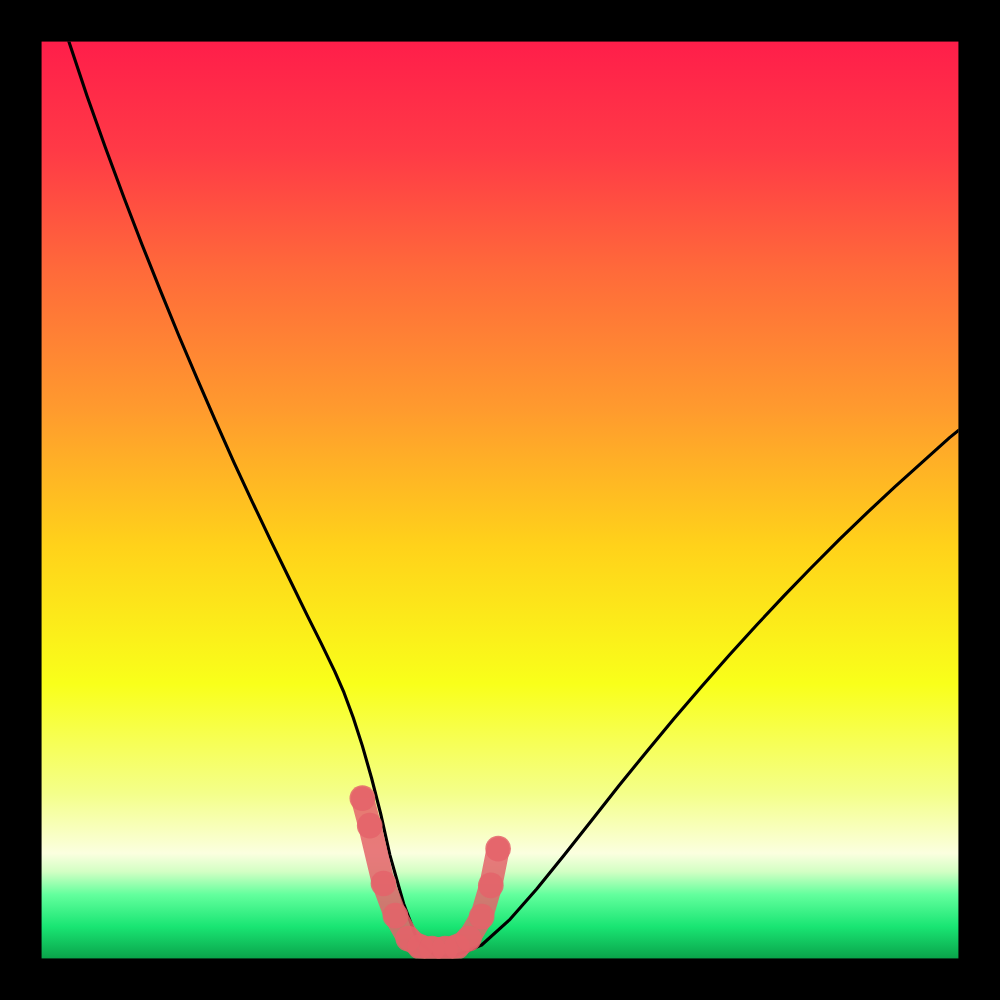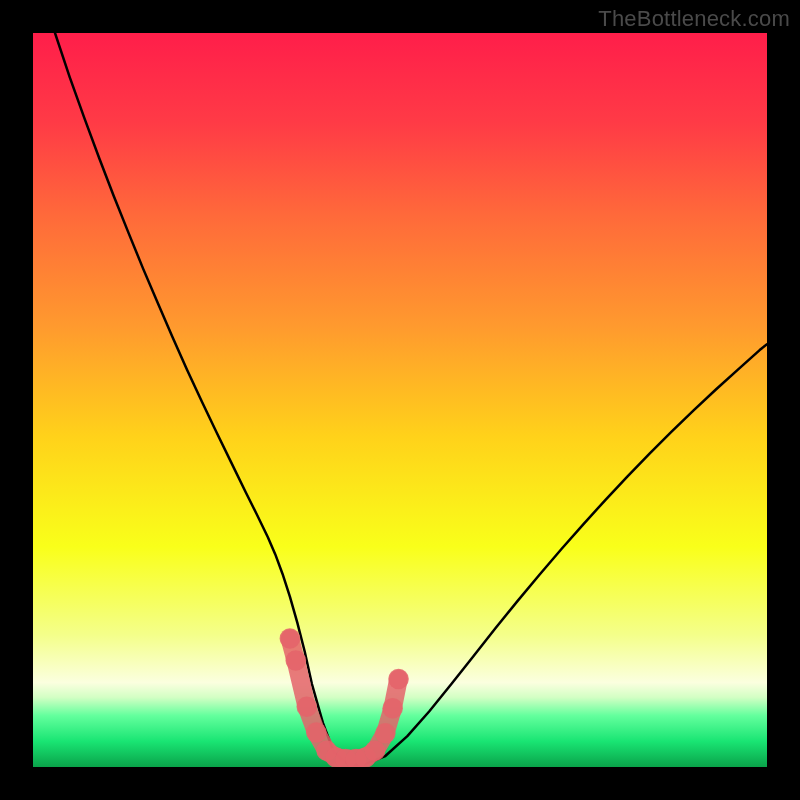--- a/index.html
+++ b/index.html
@@ -62,14 +62,13 @@
         <circle cx="303.14" cy="724.46" r="10.28" fill="#e4636a" opacity="0.85"></circle>
         <circle cx="312.68" cy="725.93" r="10.28" fill="#e4636a" opacity="0.85"></circle>
         <circle cx="322.96" cy="725.93" r="10.28" fill="#e4636a" opacity="0.85"></circle>
         <circle cx="332.50" cy="724.46" r="10.28" fill="#e4636a" opacity="0.85"></circle>
         <circle cx="342.04" cy="717.85" r="10.28" fill="#e4636a" opacity="0.85"></circle>
         <circle cx="352.32" cy="700.24" r="10.28" fill="#e4636a" opacity="0.85"></circle>
         <circle cx="359.66" cy="675.28" r="10.28" fill="#e4636a" opacity="0.85"></circle>
         <circle cx="365.53" cy="645.92" r="10.28" fill="#e4636a" opacity="0.85"></circle>
       </svg>
   </div>
-  <div class="watermark">TheBottleneck.com</div>
 </div>
 
 </body></html>

